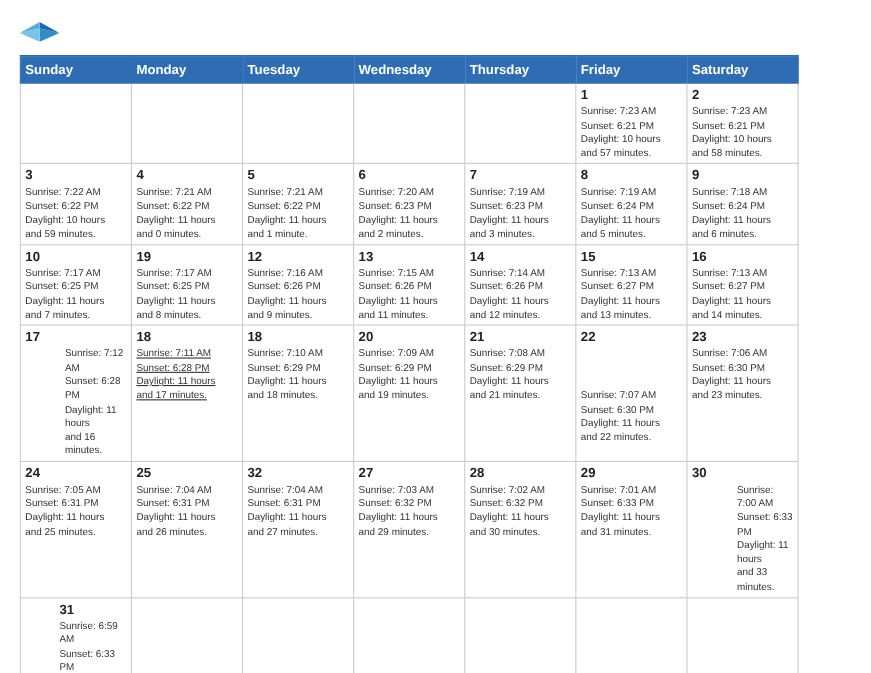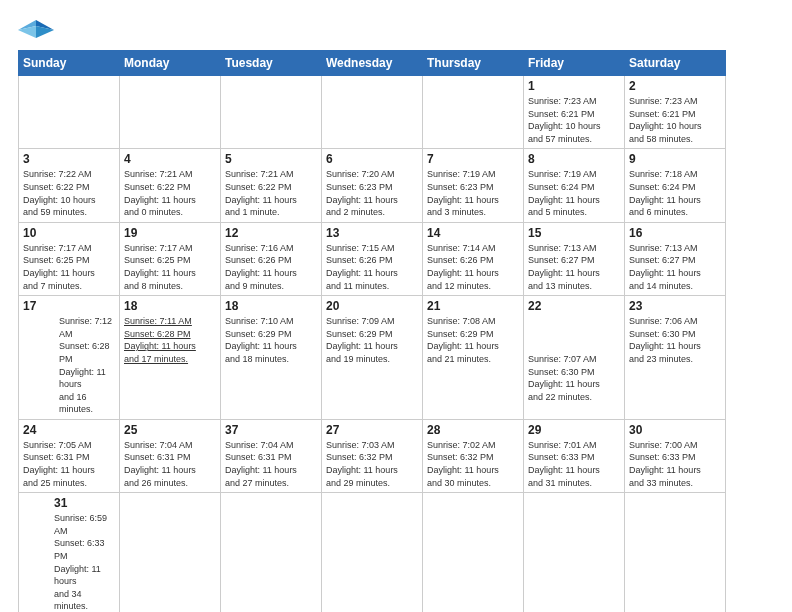--- a/index.html
+++ b/index.html
@@ -305,21 +305,21 @@
 and 25 minutes.</div>
           </td>
           <td>
             <span class="day-num">25</span>
             <div class="day-info" style="white-space: pre-line;">Sunrise: 7:04 AM
 Sunset: 6:31 PM
 Daylight: 11 hours
 and 26 minutes.</div>
           </td>
           <td>
-            <span class="day-num">37</span>
+            <span class="day-num">32</span>
             <div class="day-info" style="white-space: pre-line;">Sunrise: 7:04 AM
 Sunset: 6:31 PM
 Daylight: 11 hours
 and 27 minutes.</div>
           </td>
           <td>
             <span class="day-num">27</span>
             <div class="day-info" style="white-space: pre-line;">Sunrise: 7:03 AM
 Sunset: 6:32 PM
 Daylight: 11 hours
@@ -334,21 +334,21 @@
           </td>
           <td>
             <span class="day-num">29</span>
             <div class="day-info" style="white-space: pre-line;">Sunrise: 7:01 AM
 Sunset: 6:33 PM
 Daylight: 11 hours
 and 31 minutes.</div>
           </td>
           <td>
             <span class="day-num">30</span>
-            <div class="day-info" style="white-space: pre-line;">Sunrise: 7:00 AM
+            <div class="day-info" style="white-space: pre-line; margin-left: 41px;">Sunrise: 7:00 AM
 Sunset: 6:33 PM
 Daylight: 11 hours
 and 33 minutes.</div>
           </td>
         </tr>
         <tr class="last-row">
           <td>
             <span class="day-num">31</span>
             <div class="day-info" style="white-space: pre-line;">Sunrise: 6:59 AM
 Sunset: 6:33 PM

